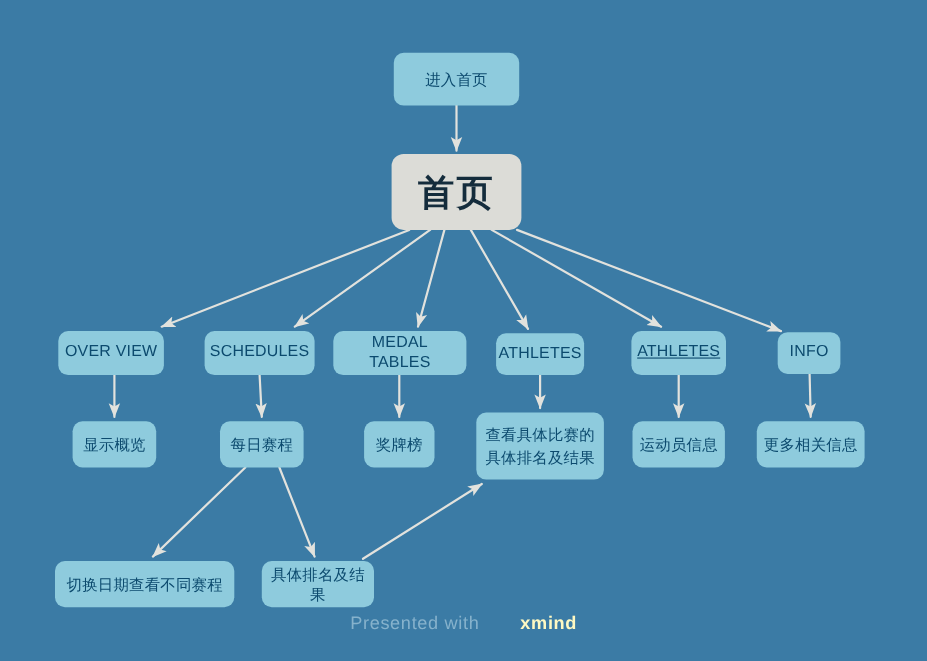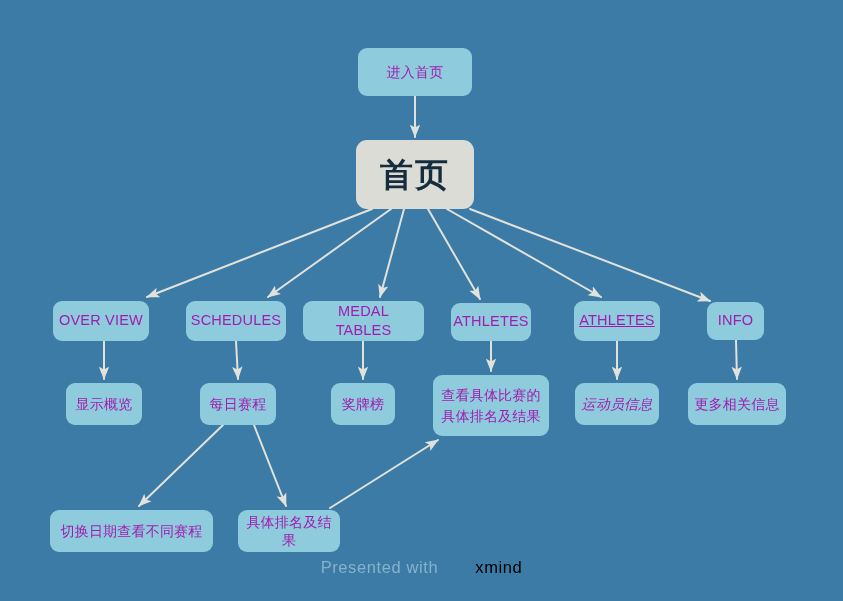--- a/index.html
+++ b/index.html
@@ -26,21 +26,21 @@
   }
   .node {
     position: absolute;
     box-sizing: border-box;
     display: flex;
     align-items: center;
     justify-content: center;
     text-align: center;
     border-radius: 9px;
     background: #8ecbdd;
-    color: #a21caf;
+    color: #0c4a6e;
     line-height: 1.32;
     padding: 4px 6px;
     z-index: 3;
     letter-spacing: 0.2px;
   }
   .node.latin {
     font-size: 14.5px;
     font-weight: 500;
   }
   .node.cjk {
@@ -64,22 +64,22 @@
     top: 558px;
     width: 843px;
     text-align: center;
     font-size: 16.5px;
     color: #86b2cc;
     letter-spacing: 0.6px;
     z-index: 2;
     user-select: none;
   }
   #watermark .brand {
-    font-weight: 400;
-    color: #000000;
+    font-weight: 700;
+    color: #fef9c3;
     margin-left: 32px;
   }
 </style>
 </head>
 <body>
 
 <div id="canvas">
 
   <svg id="edge-layer" viewBox="0 0 843 601" xmlns="http://www.w3.org/2000/svg">
     <defs>
@@ -139,21 +139,21 @@
         <span style="white-space: pre-line;">每日赛程</span>
       </div>
       <div class="node cjk" style="left: 331px; top: 383px; width: 64px; height: 42px;">
         <span style="white-space: pre-line;">奖牌榜</span>
       </div>
       <div class="node cjk two-line" style="left: 433px; top: 375px; width: 116px; height: 61px;">
         <span style="white-space: pre-line;">查看具体比赛的
 具体排名及结果</span>
       </div>
       <div class="node cjk" style="left: 575px; top: 383px; width: 84px; height: 42px;">
-        <span style="white-space: pre-line; font-style: italic;">运动员信息</span>
+        <span style="white-space: pre-line;">运动员信息</span>
       </div>
       <div class="node cjk" style="left: 688px; top: 383px; width: 98px; height: 42px;">
         <span style="white-space: pre-line;">更多相关信息</span>
       </div>
       <div class="node cjk" style="left: 50px; top: 510px; width: 163px; height: 42px;">
         <span style="white-space: pre-line;">切换日期查看不同赛程</span>
       </div>
       <div class="node cjk" style="left: 238px; top: 510px; width: 102px; height: 42px;">
         <span style="white-space: pre-line;">具体排名及结果</span>
       </div>

